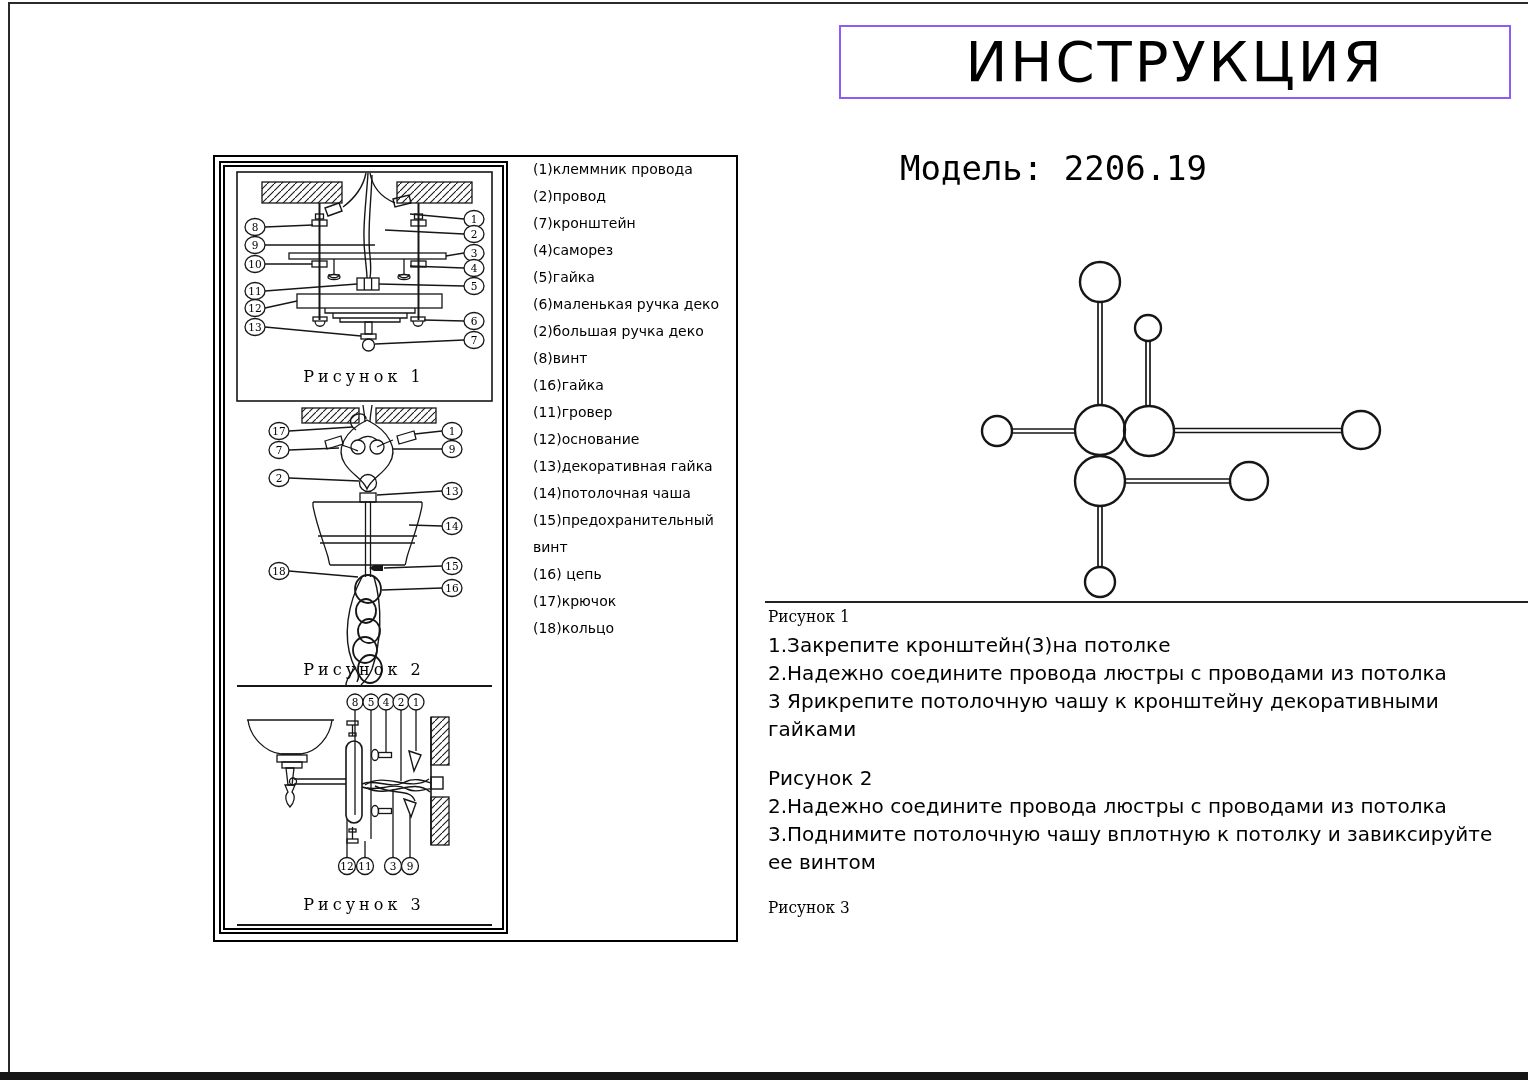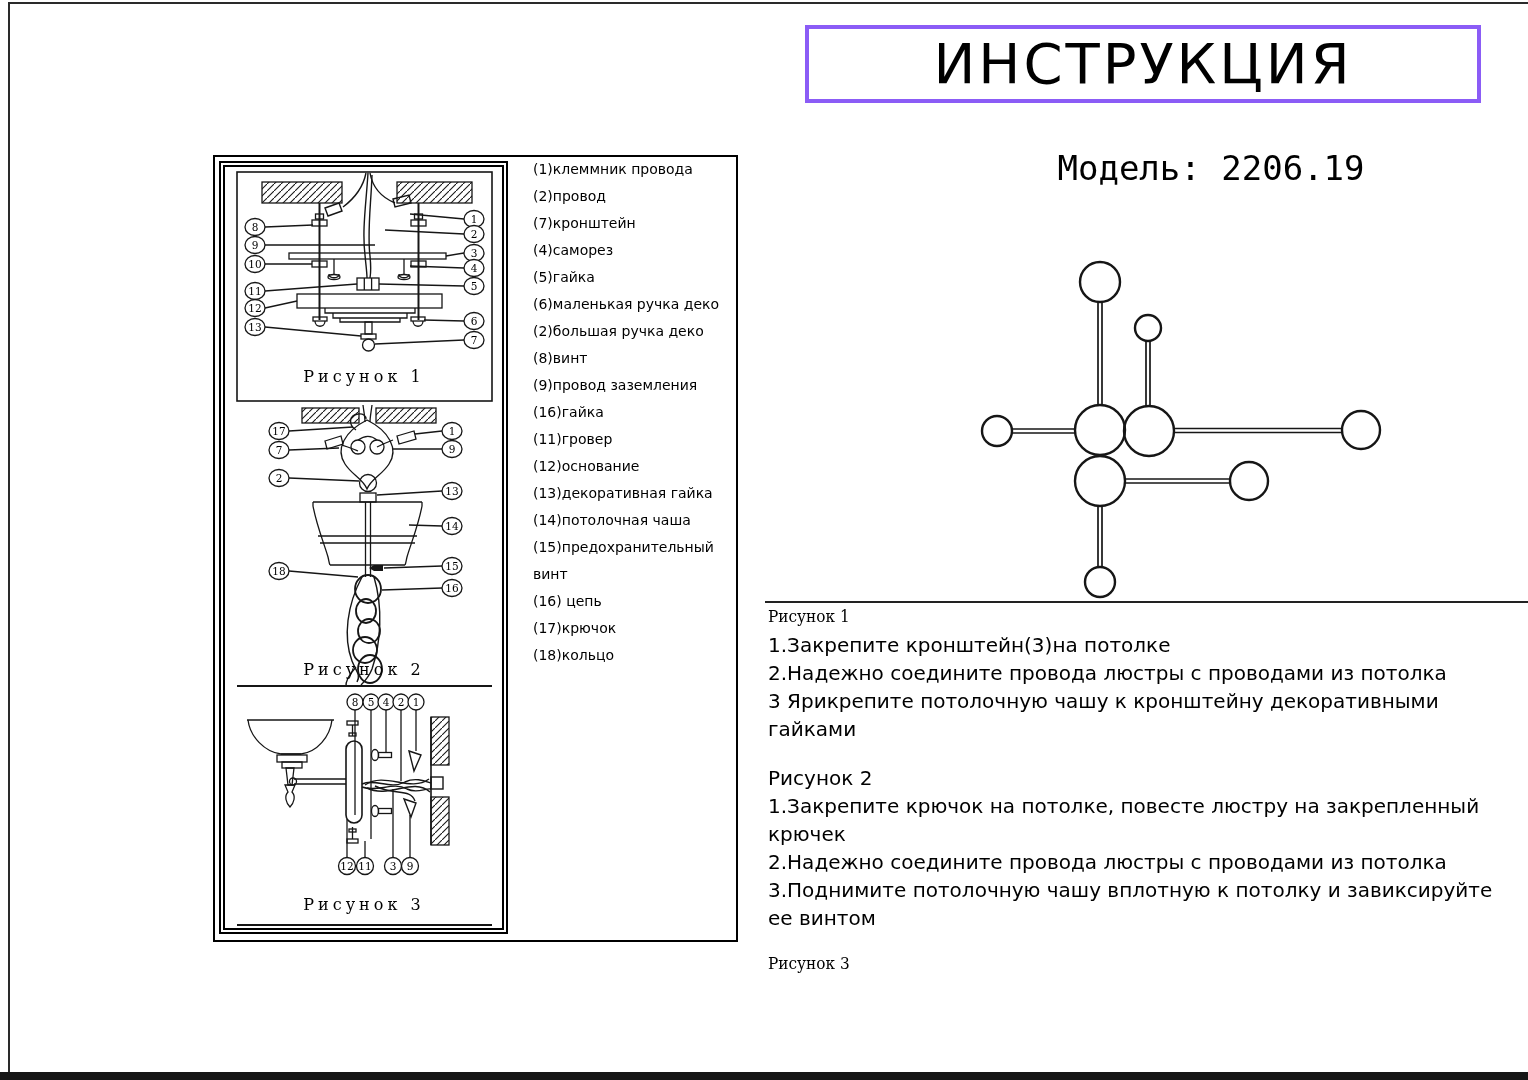--- a/index.html
+++ b/index.html
@@ -3,24 +3,24 @@
 <meta charset="utf-8">
 <style>
   html,body{margin:0;padding:0;background:#fff;}
   body{width:1528px;height:1080px;position:relative;overflow:hidden;
        font-family:"DejaVu Sans","Liberation Sans",sans-serif;color:#000;}
   .abs{position:absolute;}
   
   .page-frame{left:8px;top:2px;right:0;bottom:8px;border-left:2px solid #2a2a2a;border-top:2px solid #2a2a2a;pointer-events:none;}
   .bottom-bar{left:0;right:0;bottom:0;height:8px;background:#161616;}
   
-  .title-box{left:805px;top:25px;width:668px;height:70px;border:4px solid #8b5cf6;
+  .title-box{left:839px;top:25px;width:668px;height:70px;border:2px solid #8b5cf6;
              display:flex;align-items:center;justify-content:center;}
   .title-box span{font-size:56px;letter-spacing:3px;line-height:1;}
-  .model{left:900px;top:148px;width:622px;text-align:center;
+  .model{left:900px;top:148px;width:622px;text-align:left;
          font-family:"DejaVu Sans Mono","Liberation Mono",monospace;font-size:34px;}
   
   .outer-box{left:213px;top:155px;width:525px;height:787px;border:2px solid #000;box-sizing:border-box;}
   .fig-outer{left:4px;top:4px;width:289px;height:773px;border:2px solid #000;padding:2px;box-sizing:border-box;}
   .fig-inner{width:100%;height:100%;border:2px solid #000;box-sizing:border-box;position:relative;}
   
   .parts{left:533px;top:156px;width:205px;font-size:14px;line-height:27px;
          overflow-wrap:anywhere;word-break:break-word;}
   
   .sep-line{left:765px;top:601px;width:763px;height:2px;background:#222;}
@@ -46,21 +46,20 @@
 
 <div class="abs parts">
   <div>(1)клеммник провода</div>
   <div>(2)провод</div>
   <div>(7)кронштейн</div>
   <div>(4)саморез</div>
   <div>(5)гайка</div>
   <div>(6)маленькая ручка деко</div>
   <div>(2)большая ручка деко</div>
   <div>(8)винт</div>
-  <div>(9)провод заземления</div>
   <div>(16)гайка</div>
   <div>(11)гровер</div>
   <div>(12)основание</div>
   <div>(13)декоративная гайка</div>
   <div>(14)потолочная чаша</div>
   <div>(15)предохранительный винт</div>
   <div>(16) цепь</div>
   <div>(17)крючок</div>
   <div>(18)кольцо</div>
 </div>
@@ -391,20 +390,19 @@
 
 <div class="abs instructions">
   <div class="sec">
     <div class="ins-head-sm">Рисунок 1</div>
     <div class="ins-line">1.Закрепите кронштейн(3)на потолке</div>
     <div class="ins-line">2.Надежно соедините провода люстры с проводами из потолка</div>
     <div class="ins-line">3 Ярикрепите потолочную чашу к кронштейну декоративными гайками</div>
   </div>
   <div class="sec">
     <div class="ins-head-lg">Рисунок 2</div>
-    <div class="ins-line">1.Закрепите крючок на потолке, повесте люстру на закрепленный крючек</div>
     <div class="ins-line">2.Надежно соедините провода люстры с проводами из потолка</div>
     <div class="ins-line">3.Поднимите потолочную чашу вплотную к потолку и завиксируйте ее винтом</div>
   </div>
   <div class="sec">
     <div class="ins-head-sm">Рисунок 3</div>
   </div>
 </div>
 
 </body></html>

